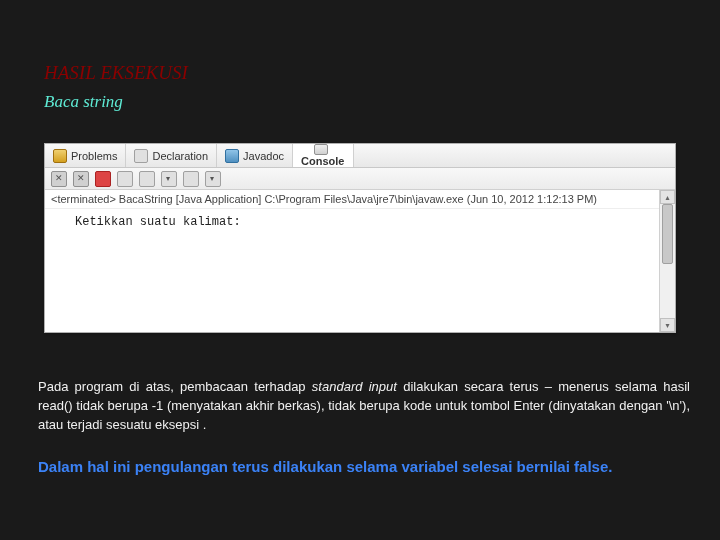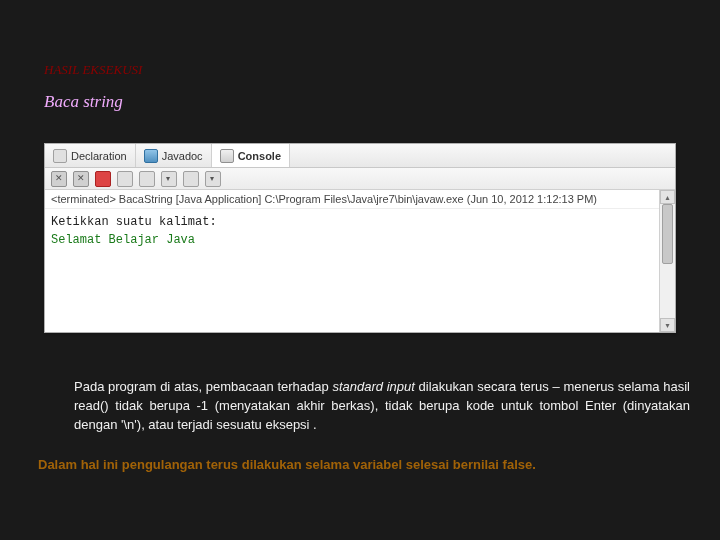--- a/index.html
+++ b/index.html
@@ -9,29 +9,29 @@
     background: #1a1a1a;
     font-family: Arial, sans-serif;
     overflow: hidden;
     position: relative;
   }
   .title {
     position: absolute;
     top: 62px;
     left: 44px;
     color: #8b0000;
-    font-size: 13px;
+    font-size: 19px;
     font-style: italic;
     font-family: Georgia, serif;
   }
   .subtitle {
     position: absolute;
     top: 92px;
     left: 44px;
-    color: #f0abfc;
+    color: #5eead4;
     font-size: 17px;
     font-style: italic;
     font-family: Georgia, serif;
   }
   .ide-panel {
     position: absolute;
     top: 143px;
     left: 44px;
     width: 632px;
     height: 190px;
@@ -52,20 +52,21 @@
     display: flex;
     align-items: center;
     padding: 0 8px;
     height: 100%;
     border-right: 1px solid #d0d0d0;
     cursor: pointer;
   }
   .tab.active {
     background: #fff;
     font-weight: bold;
+    flex-direction: column;
   }
   .tab-icon {
     display: inline-block;
     width: 14px;
     height: 14px;
     margin-right: 4px;
     border-radius: 2px;
   }
   .icon-problems { background: linear-gradient(#f0d070, #d4a020); border: 1px solid #a07010; }
   .icon-javadoc { background: linear-gradient(#90c4e8, #5090c0); border: 1px solid #3070a0; }
@@ -97,20 +98,21 @@
     color: #444;
     padding: 3px 6px;
     border-bottom: 1px solid #eee;
     font-family: "Segoe UI", Tahoma, sans-serif;
   }
   .console-body {
     font-family: "Courier New", monospace;
     font-size: 12px;
     padding: 4px 6px;
     line-height: 1.5;
+    margin-left: 24px;
   }
   .console-prompt { color: #222; }
   .console-input { color: #1a7a1a; }
   .console-output { color: #222; }
   .scrollbar {
     position: absolute;
     right: 0;
     top: 46px;
     bottom: 0;
     width: 16px;
@@ -142,42 +144,45 @@
   .scrollbar-arrow.down { bottom: 0; }
   .para1 {
     position: absolute;
     top: 378px;
     left: 38px;
     right: 30px;
     color: #f0f0f0;
     font-size: 13px;
     line-height: 1.45;
     text-align: justify;
-    margin-left: 36px;
   }
   .para2 {
     position: absolute;
     top: 456px;
     left: 38px;
     right: 12px;
-    color: #a16207;
-    font-size: 13px;
+    color: #3b82f6;
+    font-size: 15px;
     font-weight: bold;
     line-height: 1.45;
   }
   .ital { font-style: italic; }
 </style>
 </head>
 <body>
 
 <div class="title">HASIL EKSEKUSI</div>
 <div class="subtitle">Baca string</div>
 
 <div class="ide-panel">
   <div class="tabs-row">
+    <div class="tab">
+      <span class="tab-icon icon-problems"></span>
+      <span>Problems</span>
+    </div>
     <div class="tab">
       <span class="tab-icon icon-declaration"></span>
       <span>Declaration</span>
     </div>
     <div class="tab">
       <span class="tab-icon icon-javadoc"></span>
       <span>Javadoc</span>
     </div>
     <div class="tab active">
       <span class="tab-icon icon-console"></span>
@@ -193,21 +198,20 @@
     <span class="tbtn tbtn-menu"></span>
     <span class="tbtn tbtn-down"></span>
     <span class="tbtn tbtn-menu"></span>
     <span class="tbtn tbtn-down"></span>
   </div>
 
   <div class="status-line">&lt;terminated&gt; BacaString [Java Application] C:\Program Files\Java\jre7\bin\javaw.exe (Jun 10, 2012 1:12:13 PM)</div>
 
   <div class="console-body">
     <div class="console-prompt">Ketikkan suatu kalimat:</div>
-    <div class="console-input">Selamat Belajar Java</div>
   </div>
 
   <div class="scrollbar">
     <div class="scrollbar-arrow up">▴</div>
     <div class="scrollbar-thumb"></div>
     <div class="scrollbar-arrow down">▾</div>
   </div>
 </div>
 
 <div class="para1">

